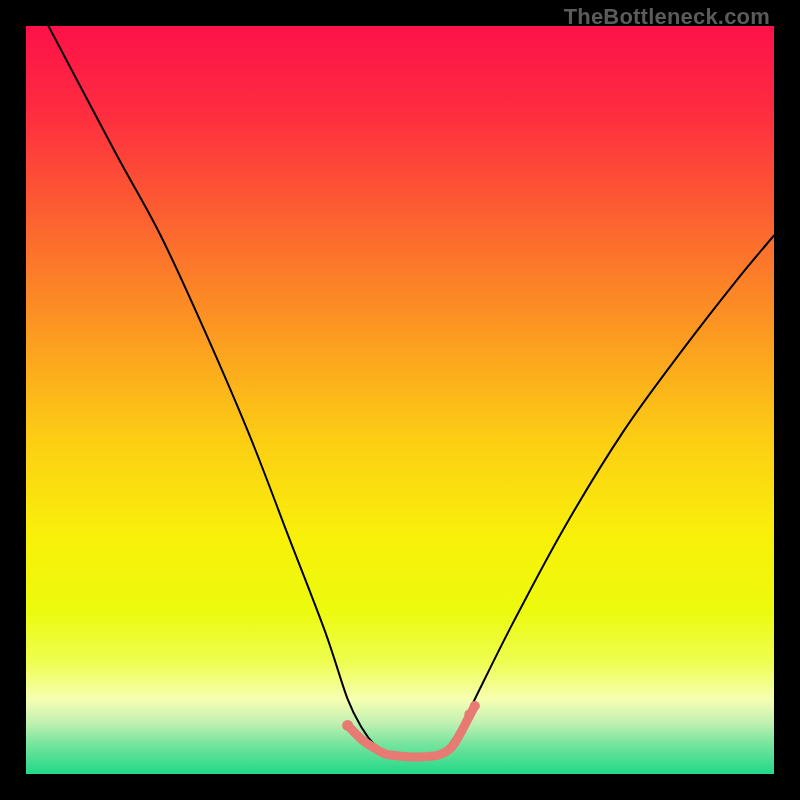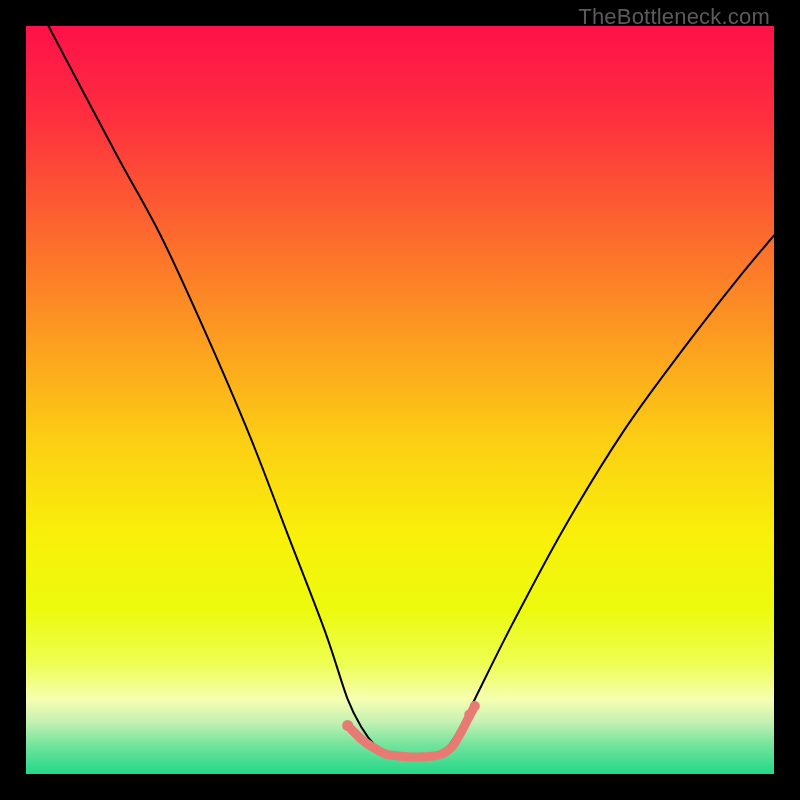--- a/index.html
+++ b/index.html
@@ -23,21 +23,21 @@
     top: 26px;
     width: 748px;
     height: 748px;
   }
   .watermark {
     position: absolute;
     top: 4px;
     right: 30px;
     color: #5b5b5b;
     font-size: 22px;
-    font-weight: 400;
+    font-weight: 700;
     letter-spacing: 0.2px;
   }
 </style>
 </head>
 <body>
 
 <div class="frame">
   <div class="watermark">TheBottleneck.com</div>
   <svg class="plot" viewBox="0 0 748 748" preserveAspectRatio="none">
     <defs>

